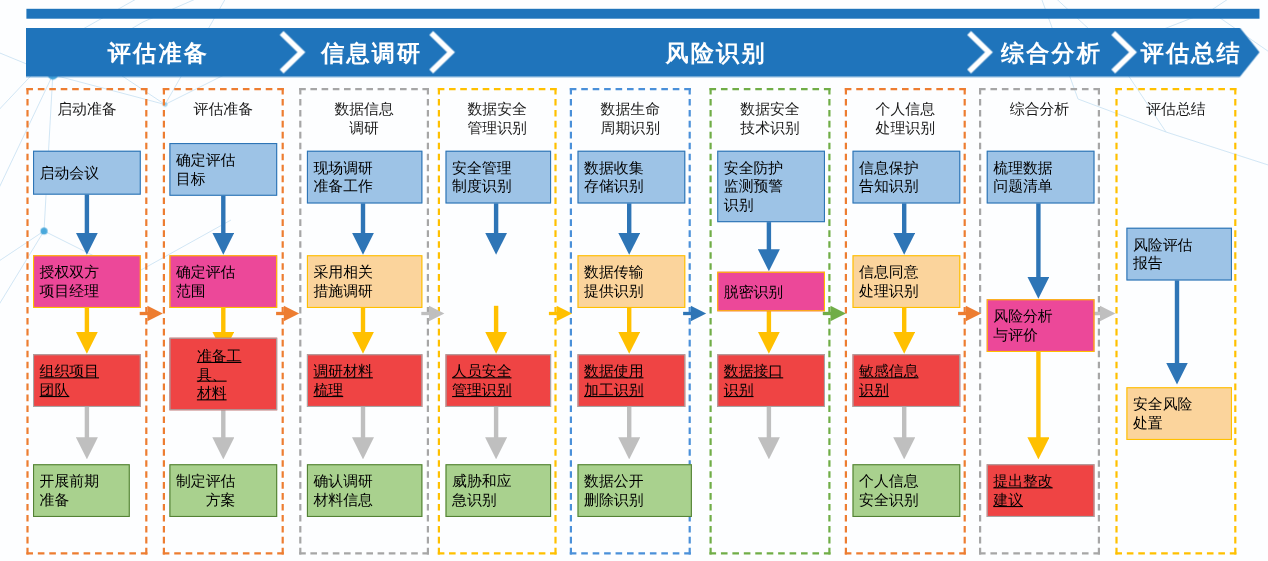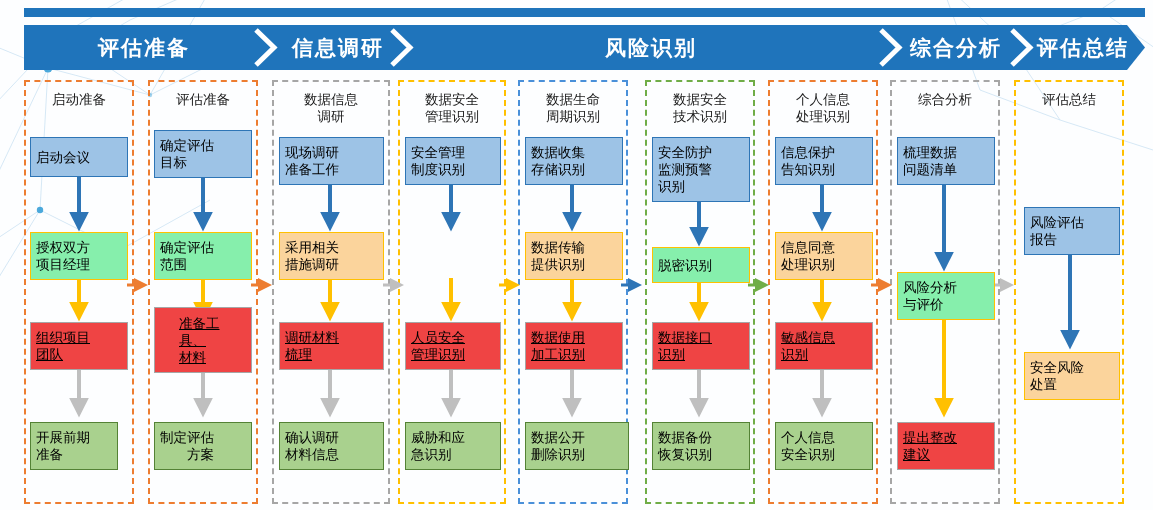--- a/index.html
+++ b/index.html
@@ -47,21 +47,21 @@
     position:absolute;
     box-sizing:border-box;
     border:1.6px solid #999;
     display:flex;align-items:center;
     padding:3px 5px;
     font-size:13.5px;line-height:17px;color:#000;
     white-space:pre-line;
     z-index:2;
   }
   .node.blue {background:#9DC3E6;border-color:#2E75B6;}
-  .node.amber{background:#86efac;border-color:#FFC000;}
+  .node.amber{background:#ec4899;border-color:#FFC000;}
   .node.gold {background:#FBD49C;border-color:#FFC000;}
   .node.gray {background:#ef4444;border-color:#A6A6A6;text-decoration:underline;}
   .node.green{background:#A9D18E;border-color:#548235;}
 
   
   #arrows{position:absolute;left:0;top:0;width:1153px;height:510px;pointer-events:none;z-index:1;}
 </style>
 </head>
 <body>
 
@@ -174,22 +174,20 @@
 
   <div class="col" style="left:645px;width:110px;border-color:#70AD47;">
     <div class="col-title">数据安全
 技术识别</div>
     <div class="node blue" style="left:5px;top:55px;width:98px;height:65px;">安全防护
 监测预警
 识别</div>
     <div class="node amber" style="left:5px;top:165px;width:98px;height:36px;">脱密识别</div>
     <div class="node gray" style="left:5px;top:240px;width:98px;height:48px;">数据接口
 识别</div>
-    <div class="node green" style="left:5px;top:340px;width:98px;height:48px;">数据备份
-恢复识别</div>
   </div>
 
   <div class="col" style="left:768px;width:110px;border-color:#ED7D31;">
     <div class="col-title">个人信息
 处理识别</div>
     <div class="node blue" style="left:5px;top:55px;width:98px;height:48px;">信息保护
 告知识别</div>
     <div class="node gold" style="left:5px;top:150px;width:98px;height:48px;">信息同意
 处理识别</div>
     <div class="node gray" style="left:5px;top:240px;width:98px;height:48px;">敏感信息

